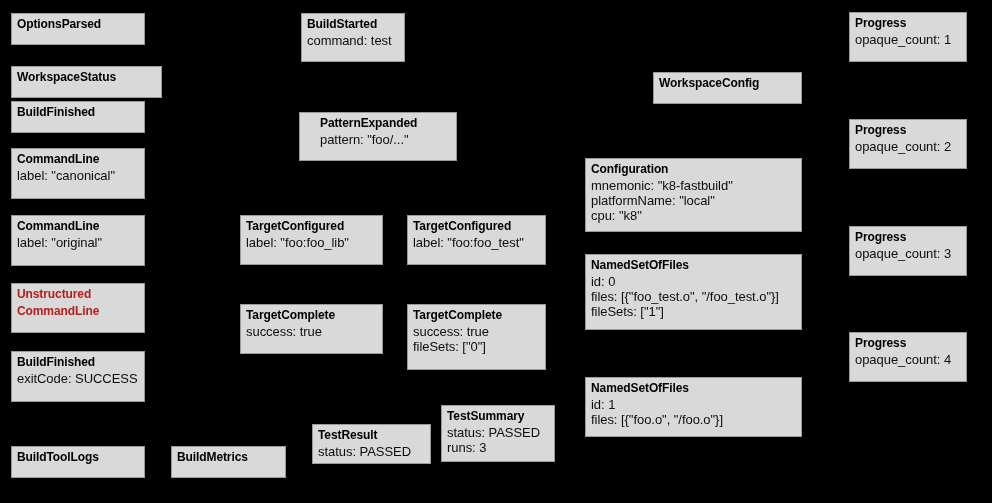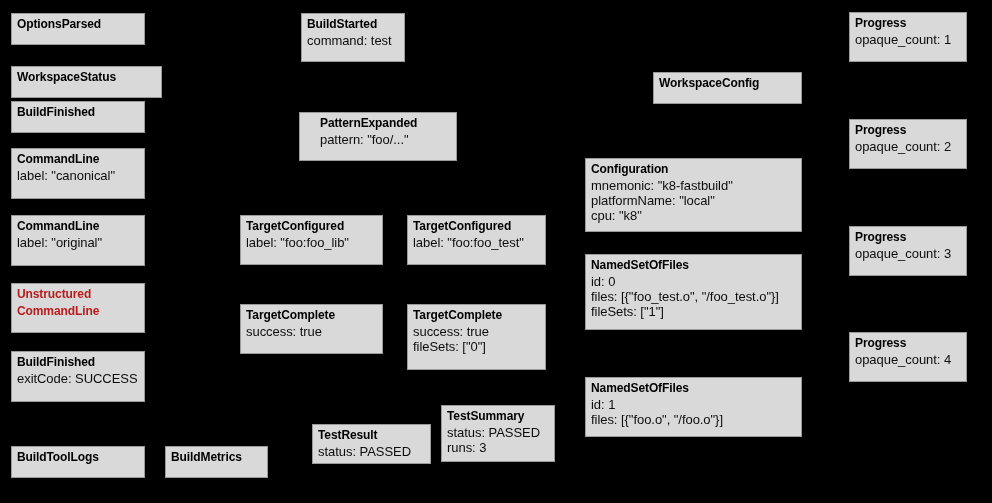--- a/index.html
+++ b/index.html
@@ -88,21 +88,21 @@
     </div>
     <div class="event-node" style="left: 11px; top: 351px; width: 134px; height: 51px; background: rgb(217, 217, 217); border-color: rgb(154, 154, 154);">
       <span class="node-title" style="color: rgb(0, 0, 0);">BuildFinished</span>
       <span class="node-fields">
         <span class="node-field">exitCode: SUCCESS</span>
       </span>
     </div>
     <div class="event-node" style="left: 11px; top: 446px; width: 134px; height: 32px; background: rgb(217, 217, 217); border-color: rgb(154, 154, 154);">
       <span class="node-title" style="color: rgb(0, 0, 0);">BuildToolLogs</span>
     </div>
-    <div class="event-node" style="left: 165px; top: 446px; width: 103px; height: 32px; background: rgb(217, 217, 217); border-color: rgb(154, 154, 154);">
+    <div class="event-node" style="left: 171px; top: 446px; width: 115px; height: 32px; background: rgb(217, 217, 217); border-color: rgb(154, 154, 154);">
       <span class="node-title" style="color: rgb(0, 0, 0);">BuildMetrics</span>
     </div>
     <div class="event-node" style="left: 301px; top: 13px; width: 104px; height: 49px; background: rgb(217, 217, 217); border-color: rgb(154, 154, 154);">
       <span class="node-title" style="color: rgb(0, 0, 0);">BuildStarted</span>
       <span class="node-fields">
         <span class="node-field">command: test</span>
       </span>
     </div>
     <div class="event-node" style="left: 299px; top: 112px; width: 158px; height: 49px; background: rgb(217, 217, 217); border-color: rgb(154, 154, 154); padding-left: 20px;">
       <span class="node-title" style="color: rgb(0, 0, 0);">PatternExpanded</span>

